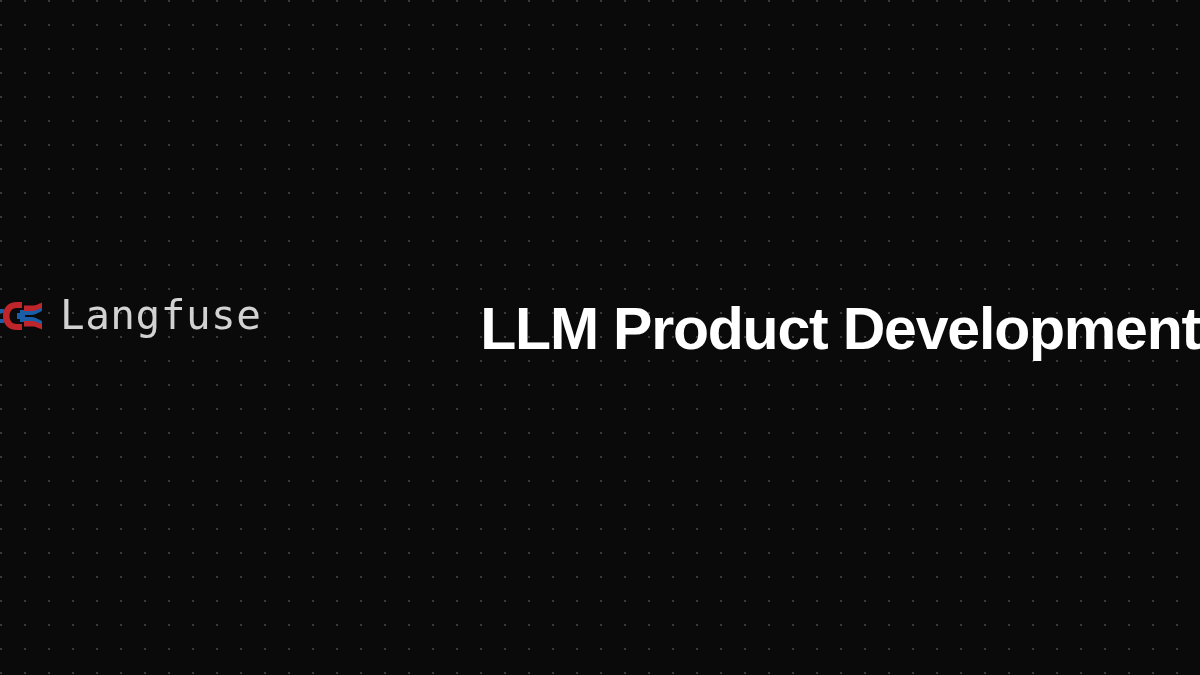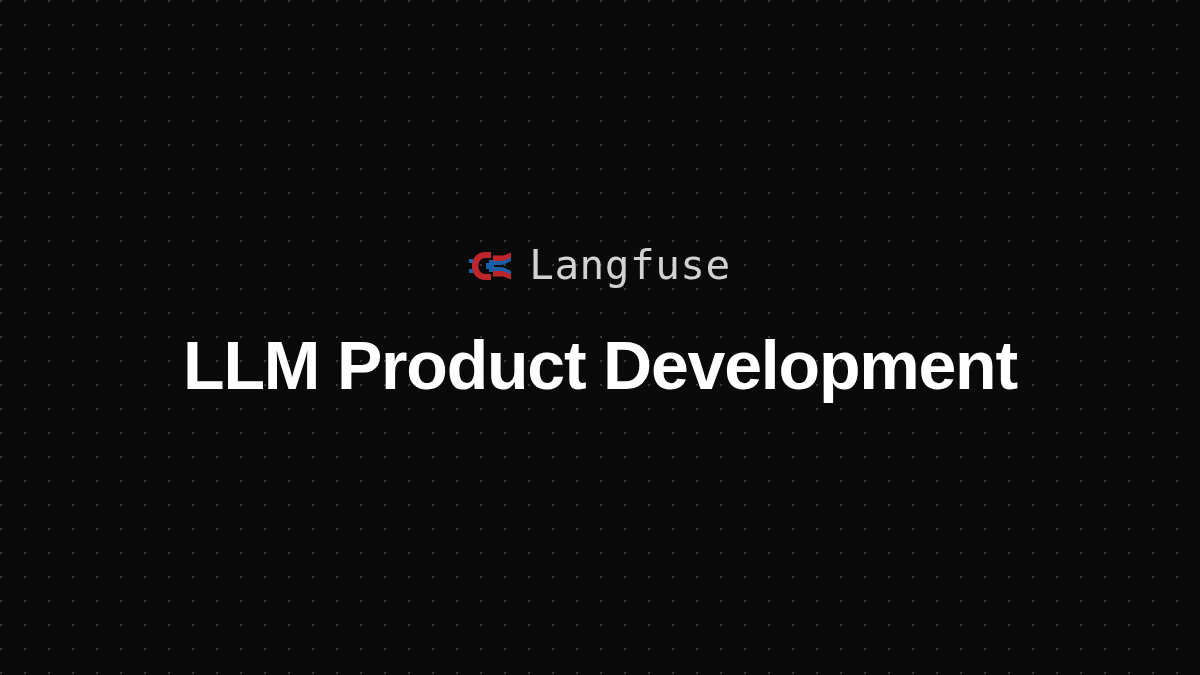--- a/index.html
+++ b/index.html
@@ -30,24 +30,25 @@
     background-image: radial-gradient(circle at 1px 1px, #3a3a3a 1px, transparent 1px);
     background-size: 24px 24px;
     background-position: 0px 0px;
     pointer-events: none;
   }
 
   .content {
     position: relative;
     z-index: 2;
     display: flex;
-    flex-direction: column;
+    flex-direction: row;
     align-items: center;
     width: 100%;
     margin-top: -18px;
+    justify-content: space-between;
   }
 
   
   .brand-row {
     display: flex;
     align-items: center;
     gap: 18px;
     height: 46px;
     margin-bottom: 26px;
   }
@@ -68,21 +69,21 @@
     line-height: 1;
     white-space: nowrap;
   }
 
   
   .headline {
     margin: 0;
     text-align: center;
     color: #ffffff;
     font-family: "Liberation Sans", sans-serif;
-    font-size: 68px;
+    font-size: 59px;
     font-weight: 700;
     line-height: 100px;
     letter-spacing: -1.2px;
     max-width: 1060px;
   }
 
   .headline .line {
     display: block;
     white-space: nowrap;
   }

